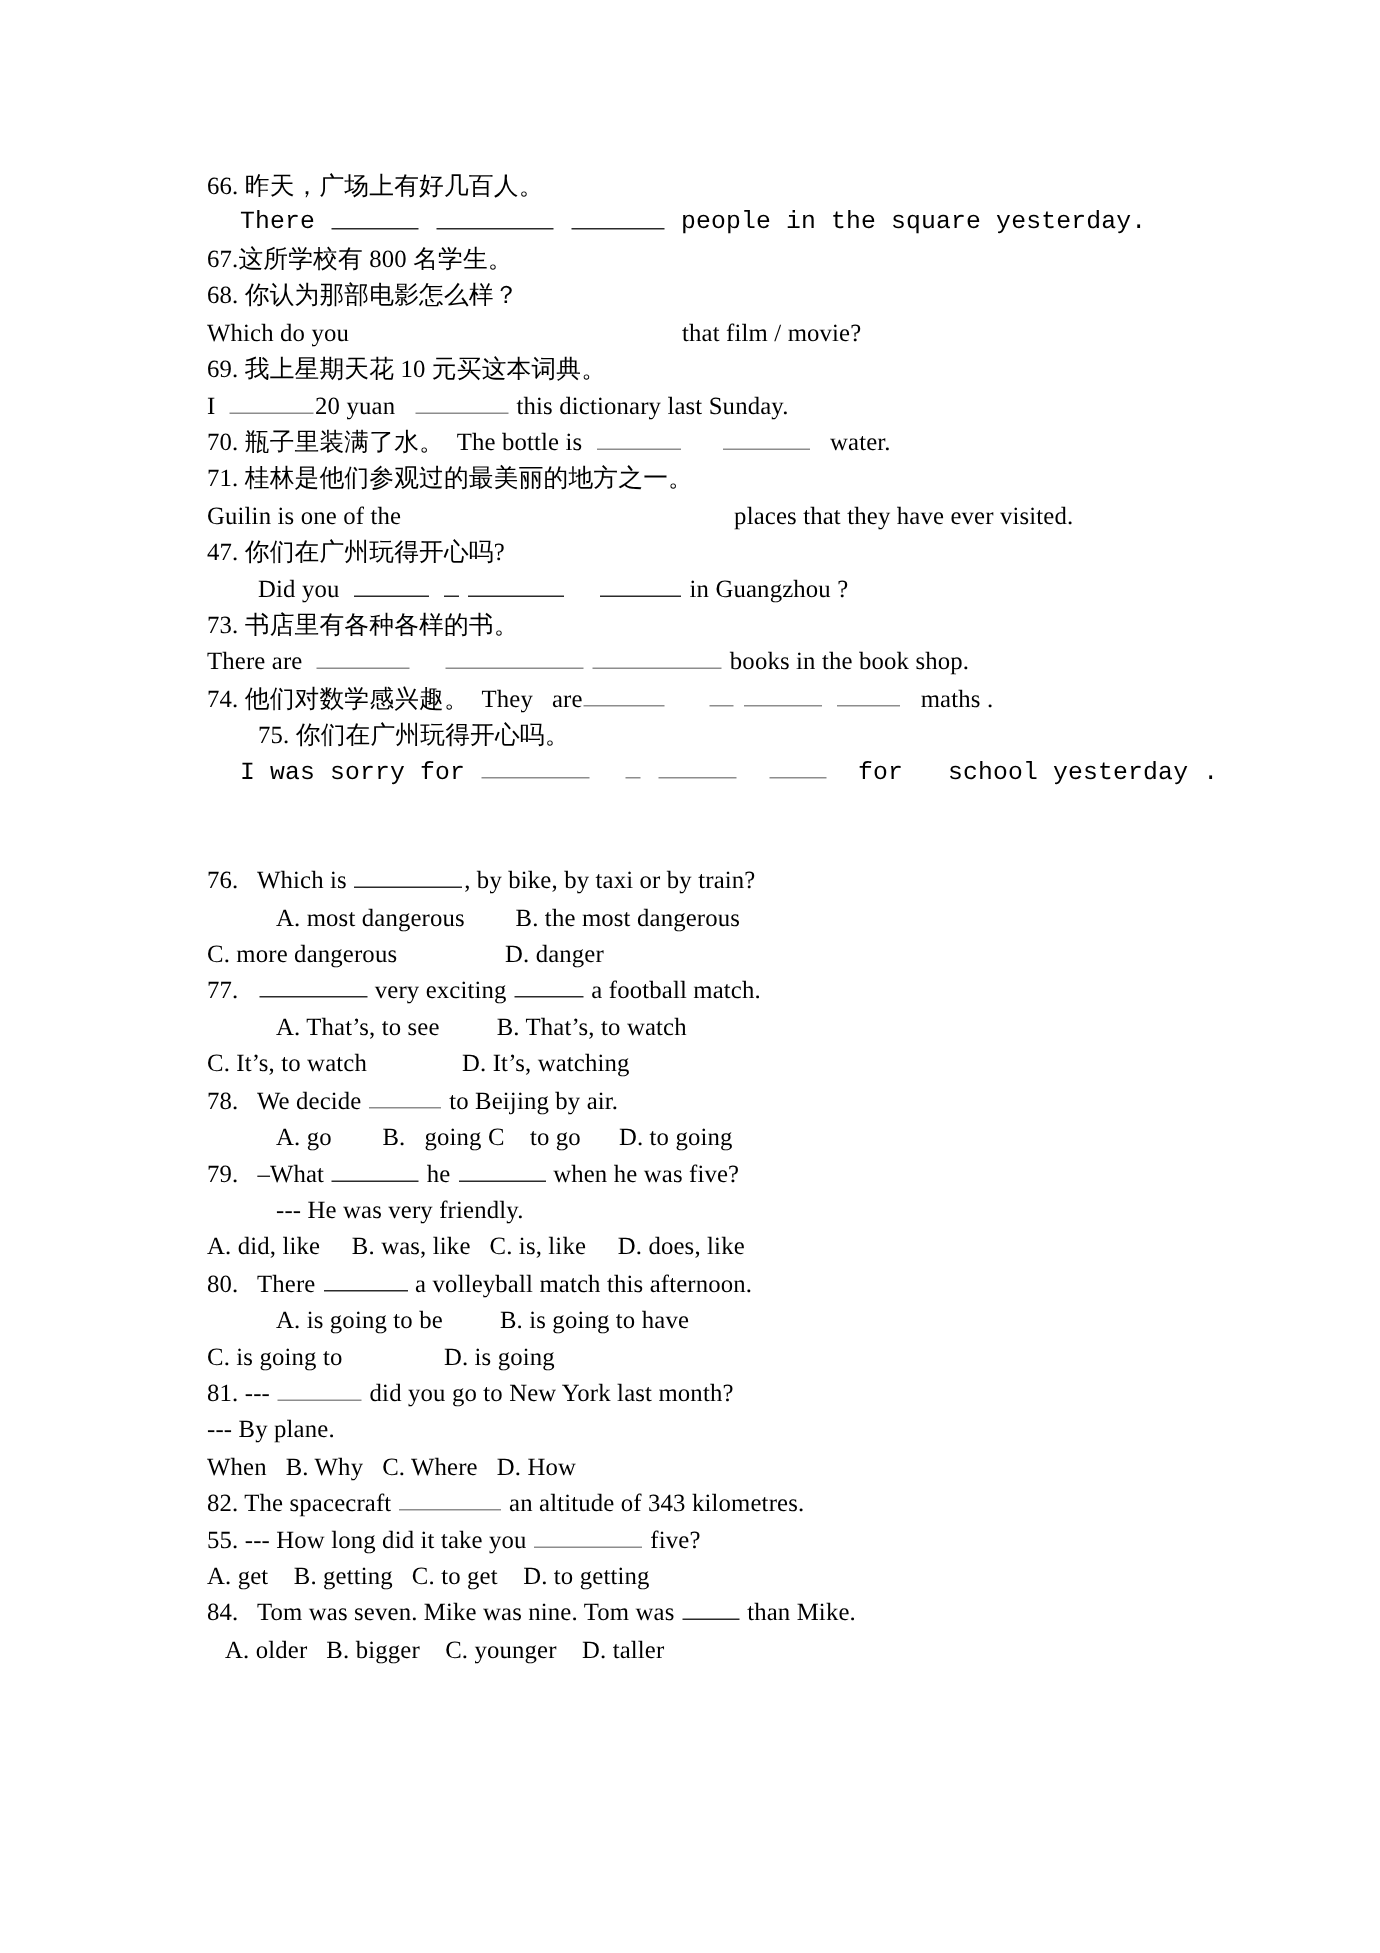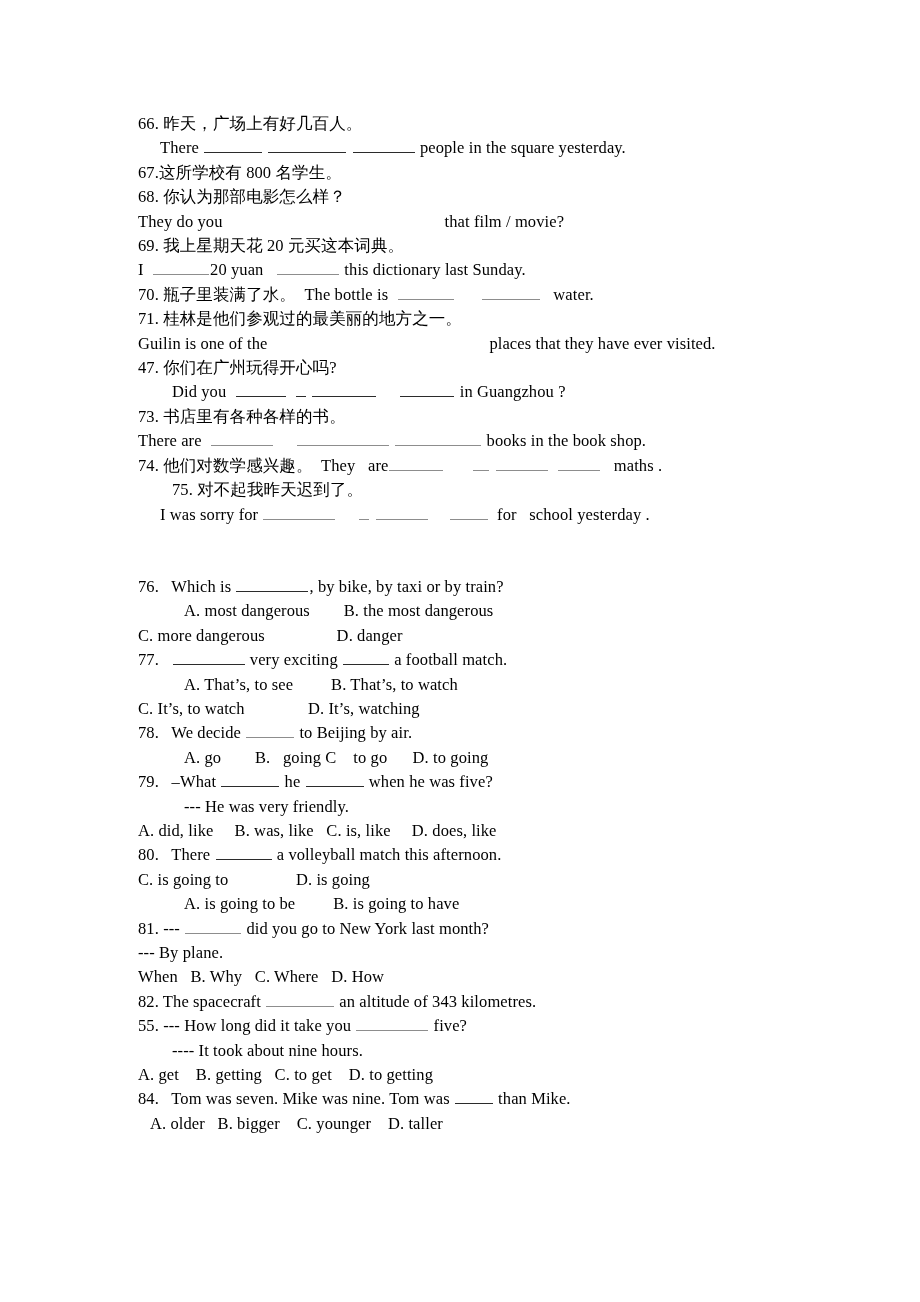--- a/index.html
+++ b/index.html
@@ -22,21 +22,21 @@
     padding: 112px 120px 0 138px;
     background: #ffffff;
   }
   .line {
     font-size: 16.5px;
     line-height: 24.4px;
     white-space: pre;
     letter-spacing: 0.1px;
   }
   
-  .ind-1 { padding-left: 22px; }
+  .ind-1 { padding-left: 22px; font-family: Liberation Mono, monospace; }
   .ind-2 { padding-left: 34px; }
   .ind-3 { padding-left: 46px; }
   .ind-4 { padding-left: 12px; }
   
   .cn { font-size: 16.5px; }
   
   .blank {
     display: inline-block;
     border-bottom: 1px solid #2b2b2b;
     height: 0.92em;
@@ -52,54 +52,53 @@
 </head>
 <body>
 
 <div class="page">
   <div id="content">
       <div class="sec">
         <div class="line "><span>66.</span><span class="cn"> 昨天，广场上有好几百人。</span></div>
         <div class="line ind-1"><span>There </span><span class="blank" style="width: 58px;"></span><span> </span><span class="blank" style="width: 78px;"></span><span> </span><span class="blank" style="width: 62px;"></span><span> people in the square yesterday.</span></div>
         <div class="line "><span>67.</span><span class="cn">这所学校有 800 名学生。</span></div>
         <div class="line "><span>68.</span><span class="cn"> 你认为那部电影怎么样？</span></div>
-        <div class="line "><span>They do you</span><span class="gap" style="width: 222px;"></span><span>that film / movie?</span></div>
-        <div class="line "><span>69.</span><span class="cn"> 我上星期天花 20 元买这本词典。</span></div>
+        <div class="line "><span>Which do you</span><span class="gap" style="width: 222px;"></span><span>that film / movie?</span></div>
+        <div class="line "><span>69.</span><span class="cn"> 我上星期天花 10 元买这本词典。</span></div>
         <div class="line "><span>I  </span><span class="blank faint" style="width: 56px;"></span><span>20 yuan   </span><span class="blank faint" style="width: 62px;"></span><span> this dictionary last Sunday.</span></div>
         <div class="line "><span>70.</span><span class="cn"> 瓶子里装满了水。</span><span>  The bottle is  </span><span class="blank faint" style="width: 56px;"></span><span class="gap" style="width: 26px;"></span><span class="blank faint" style="width: 58px;"></span><span>   water.</span></div>
         <div class="line "><span>71.</span><span class="cn"> 桂林是他们参观过的最美丽的地方之一。</span></div>
         <div class="line "><span>Guilin is one of the</span><span class="gap" style="width: 222px;"></span><span>places that they have ever visited.</span></div>
         <div class="line "><span>47.</span><span class="cn"> 你们在广州玩得开心吗?</span></div>
         <div class="line ind-2"><span>Did you  </span><span class="blank" style="width: 50px;"></span><span>  </span><span class="blank" style="width: 10px;"></span><span> </span><span class="blank" style="width: 64px;"></span><span class="gap" style="width: 22px;"></span><span class="blank" style="width: 54px;"></span><span> in Guangzhou ?</span></div>
         <div class="line "><span>73.</span><span class="cn"> 书店里有各种各样的书。</span></div>
         <div class="line "><span>There are  </span><span class="blank faint" style="width: 62px;"></span><span class="gap" style="width: 22px;"></span><span class="blank faint" style="width: 92px;"></span><span> </span><span class="blank faint" style="width: 86px;"></span><span> books in the book shop.</span></div>
         <div class="line "><span>74.</span><span class="cn"> 他们对数学感兴趣。</span><span>  They   are</span><span class="blank faint" style="width: 54px;"></span><span class="gap" style="width: 28px;"></span><span class="blank faint" style="width: 16px;"></span><span> </span><span class="blank faint" style="width: 52px;"></span><span>  </span><span class="blank faint" style="width: 42px;"></span><span>   maths .</span></div>
-        <div class="line ind-2"><span>75.</span><span class="cn"> 对不起我昨天迟到了。</span></div>
+        <div class="line ind-2"><span>75.</span><span class="cn"> 你们在广州玩得开心吗。</span></div>
         <div class="line ind-1"><span>I was sorry for </span><span class="blank faint" style="width: 72px;"></span><span class="gap" style="width: 22px;"></span><span class="blank faint" style="width: 10px;"></span><span> </span><span class="blank faint" style="width: 52px;"></span><span class="gap" style="width: 20px;"></span><span class="blank faint" style="width: 38px;"></span><span>  for   school yesterday .</span></div>
       </div>
       <div class="blockgap"></div>
       <div class="sec">
         <div class="line"><span>76.</span><span>   Which is </span><span class="blank" style="width: 72px;"></span><span>, by bike, by taxi or by train?</span></div>
         <div class="line ind-3">A. most dangerous        B. the most dangerous</div>
         <div class="line ">C. more dangerous                 D. danger</div>
         <div class="line"><span>77.</span><span>   </span><span class="blank" style="width: 72px;"></span><span> very exciting </span><span class="blank" style="width: 46px;"></span><span> a football match.</span></div>
         <div class="line ind-3">A. That’s, to see         B. That’s, to watch</div>
         <div class="line ">C. It’s, to watch               D. It’s, watching</div>
         <div class="line"><span>78.</span><span>   We decide </span><span class="blank faint" style="width: 48px;"></span><span> to Beijing by air.</span></div>
         <div class="line ind-3">A. go        B.   going C    to go      D. to going</div>
         <div class="line"><span>79.</span><span>   –What </span><span class="blank" style="width: 58px;"></span><span> he </span><span class="blank" style="width: 58px;"></span><span> when he was five?</span></div>
         <div class="line ind-3">--- He was very friendly.</div>
         <div class="line ">A. did, like     B. was, like   C. is, like     D. does, like</div>
         <div class="line"><span>80.</span><span>   There </span><span class="blank" style="width: 56px;"></span><span> a volleyball match this afternoon.</span></div>
+        <div class="line ind-3">A. is going to be         B. is going to have</div>
         <div class="line ">C. is going to                D. is going</div>
-        <div class="line ind-3">A. is going to be         B. is going to have</div>
         <div class="line"><span>81.</span><span> --- </span><span class="blank faint" style="width: 56px;"></span><span> did you go to New York last month?</span></div>
         <div class="line ">--- By plane.</div>
         <div class="line ">When   B. Why   C. Where   D. How</div>
         <div class="line"><span>82.</span><span> The spacecraft </span><span class="blank faint" style="width: 68px;"></span><span> an altitude of 343 kilometres.</span></div>
         <div class="line"><span>55.</span><span> --- How long did it take you </span><span class="blank faint" style="width: 72px;"></span><span> five?</span></div>
-        <div class="line ind-2">---- It took about nine hours.</div>
         <div class="line ">A. get    B. getting   C. to get    D. to getting</div>
         <div class="line"><span>84.</span><span>   Tom was seven. Mike was nine. Tom was </span><span class="blank" style="width: 38px;"></span><span> than Mike.</span></div>
         <div class="line ind-4">A. older   B. bigger    C. younger    D. taller</div>
       </div>
     </div>
 </div>
 
 </body></html>

